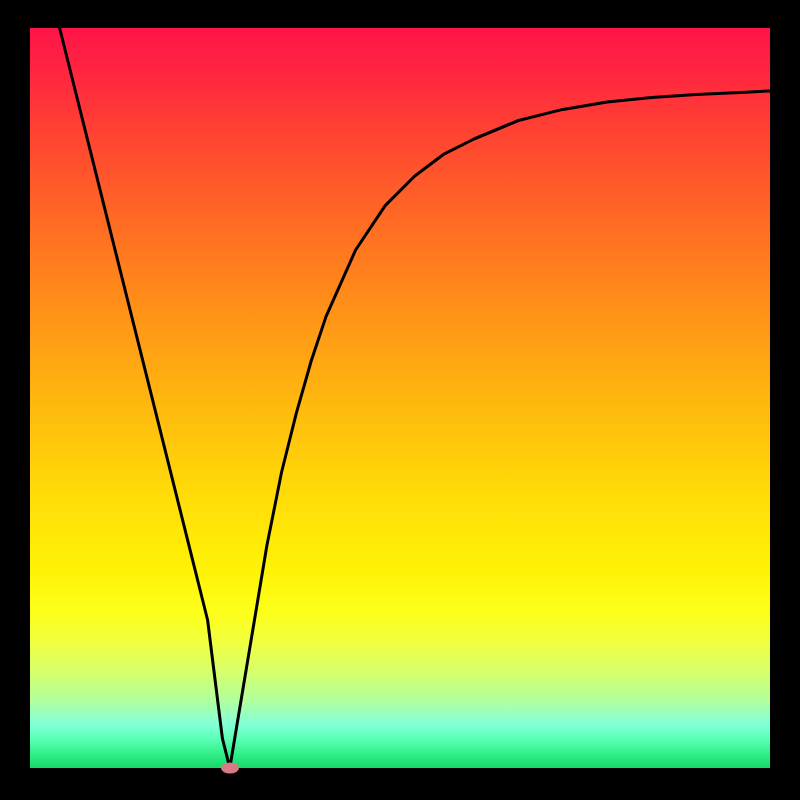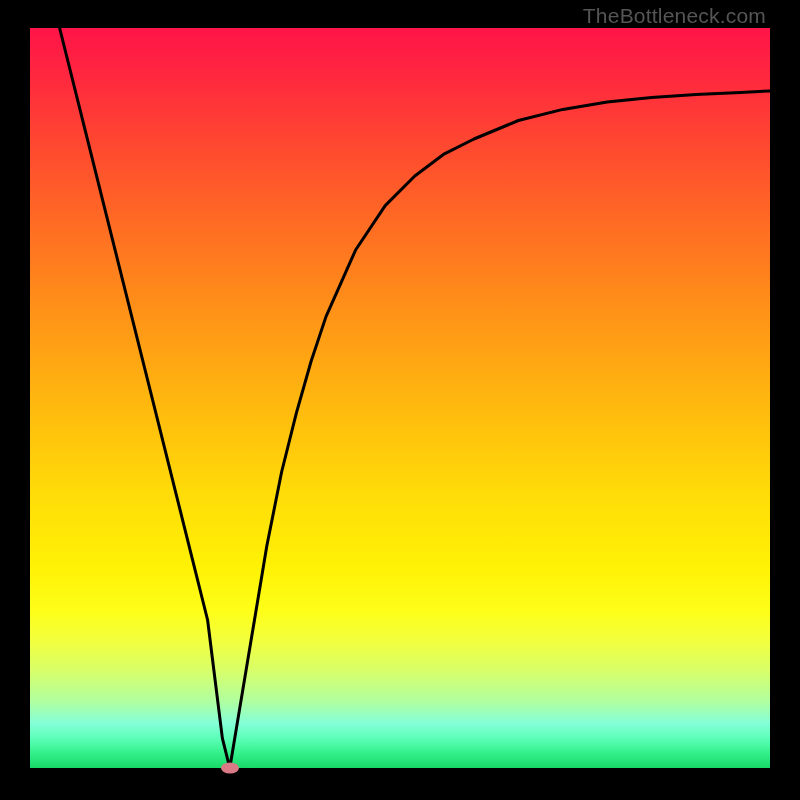--- a/index.html
+++ b/index.html
@@ -67,21 +67,20 @@
     color: #555555;
     font-size: 21px;
     letter-spacing: 0.2px;
   }
 </style>
 </head>
 <body>
 
 <div class="frame">
 
-  <div class="watermark">TheBottleneck.com</div>
 
   <div class="plot-area">
     <div class="gradient-bg"></div>
 
     <svg class="curve-layer" viewBox="0 0 740 740" preserveAspectRatio="none">
       <path id="curve-path" fill="none" stroke="#000000" stroke-width="3" stroke-linejoin="round" stroke-linecap="round" d="M29.6 0.0 L59.2 118.4 L88.8 236.8 L118.4 355.2 L148.0 473.6 L162.8 532.8 L177.6 592.0 L185.0 651.2 L192.4 710.4 L199.8 740.0 L207.2 695.6 L222.0 606.8 L236.8 518.0 L251.6 444.0 L266.4 384.8 L281.2 333.0 L296.0 288.6 L325.6 222.0 L355.2 177.6 L384.8 148.0 L414.4 125.8 L444.0 111.0 L488.4 92.5 L532.8 81.4 L577.2 74.0 L621.6 69.6 L666.0 66.6 L710.4 64.4 L740.0 62.9"></path>
     </svg>
 
     <div id="min-marker" class="marker" style="left: 199.8px; top: 740px;"></div>
   </div>

